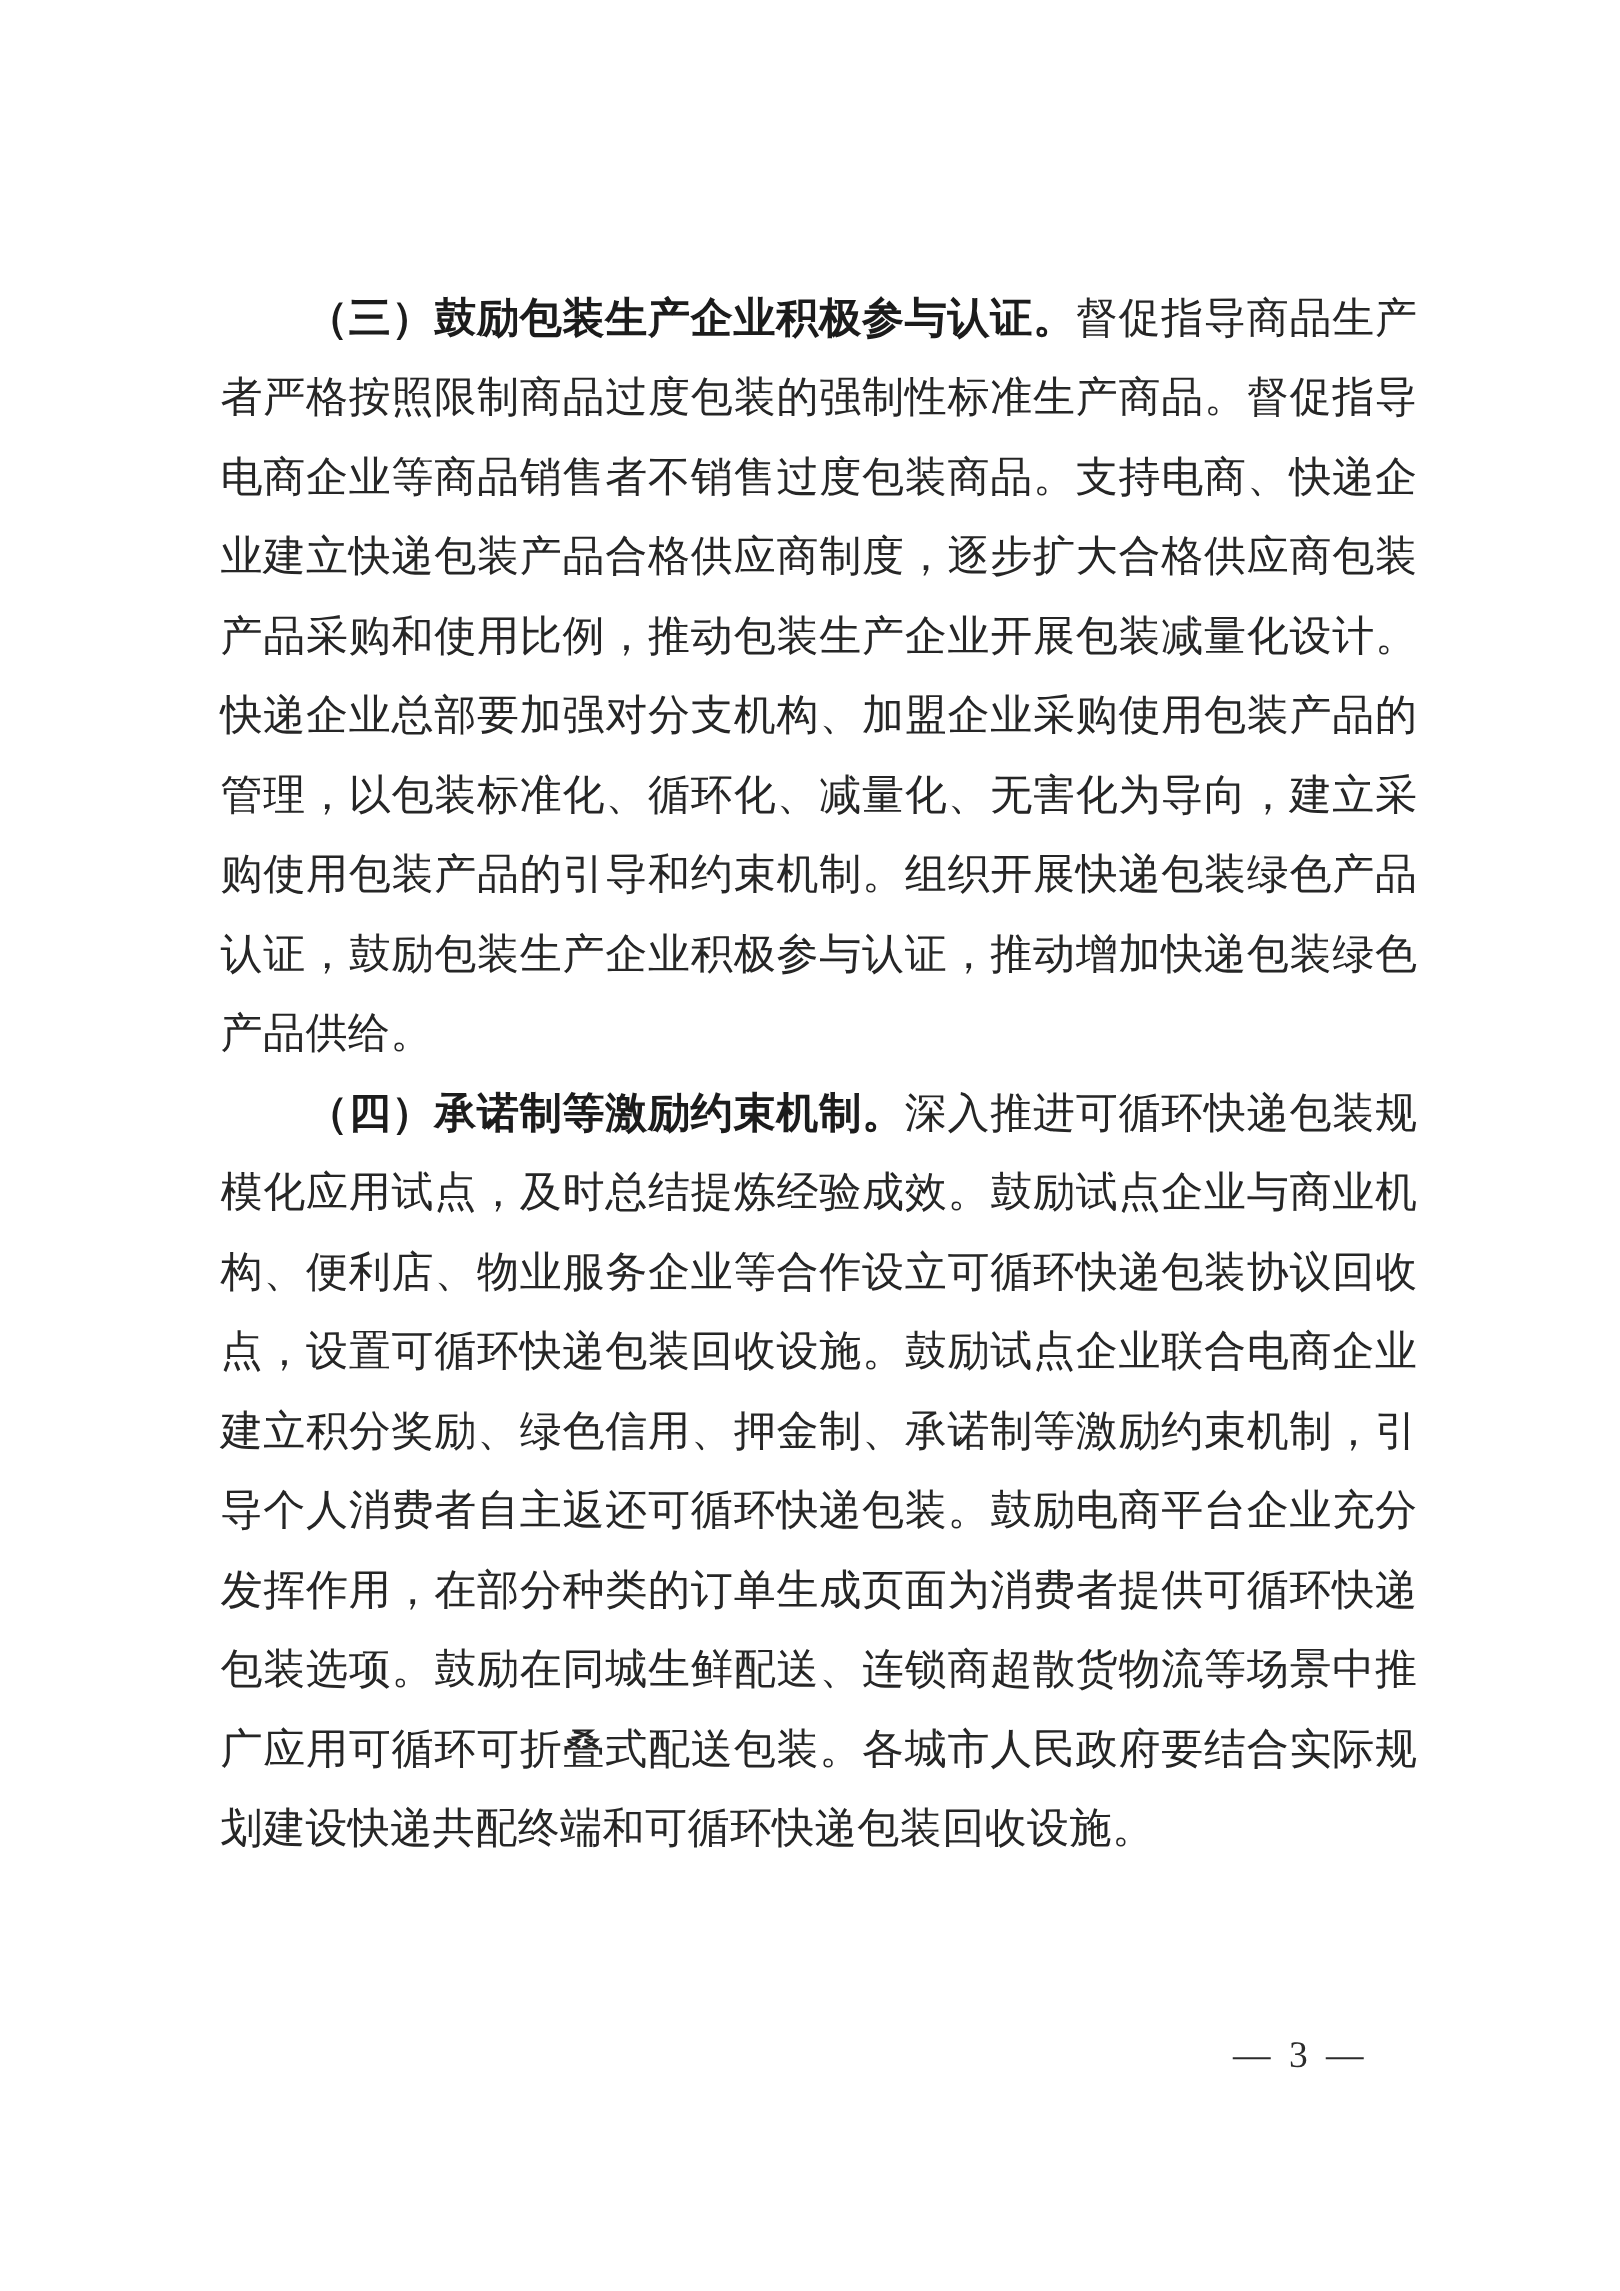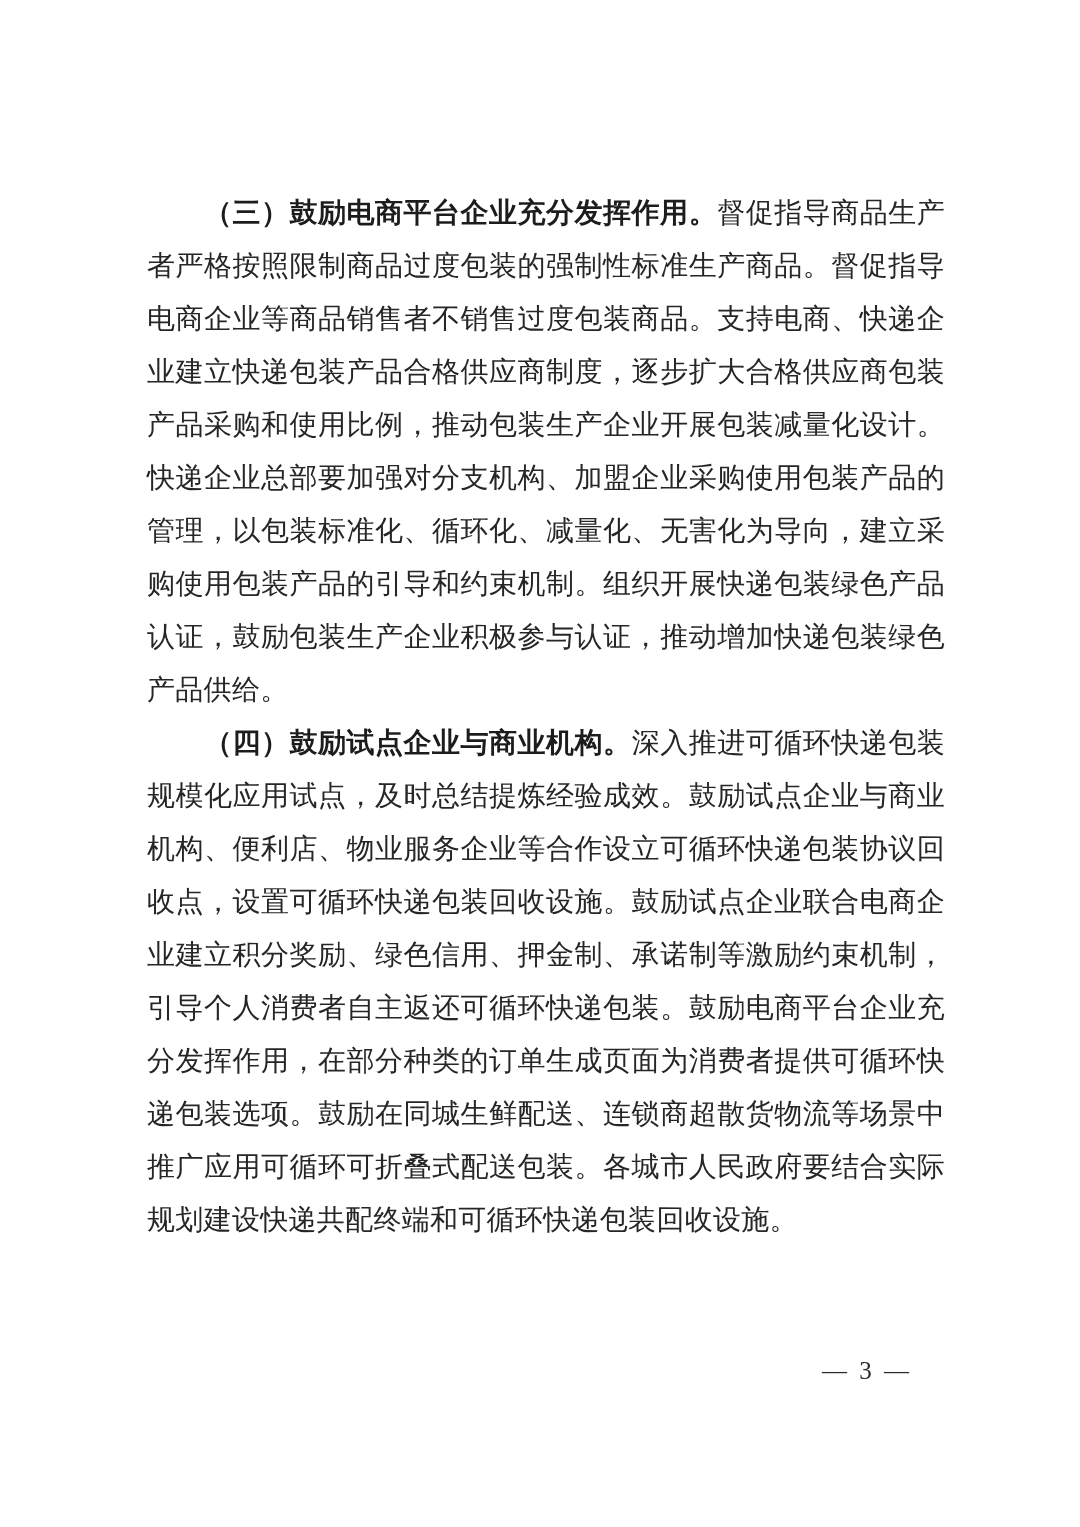--- a/index.html
+++ b/index.html
@@ -51,21 +51,21 @@
     letter-spacing: 3px;
     white-space: nowrap;
   }
 </style>
 </head>
 <body>
 
 <div class="page">
   <div class="content">
 
-    <p class="para"><span class="heading">（三）鼓励电商平台企业充分发挥作用。</span><span>督促指导商品生产者严格按照限制商品过度包装的强制性标准生产商品。督促指导电商企业等商品销售者不销售过度包装商品。支持电商、快递企业建立快递包装产品合格供应商制度，逐步扩大合格供应商包装产品采购和使用比例，推动包装生产企业开展包装减量化设计。快递企业总部要加强对分支机构、加盟企业采购使用包装产品的管理，以包装标准化、循环化、减量化、无害化为导向，建立采购使用包装产品的引导和约束机制。组织开展快递包装绿色产品认证，鼓励包装生产企业积极参与认证，推动增加快递包装绿色产品供给。</span></p>
+    <p class="para"><span class="heading">（三）鼓励包装生产企业积极参与认证。</span><span>督促指导商品生产者严格按照限制商品过度包装的强制性标准生产商品。督促指导电商企业等商品销售者不销售过度包装商品。支持电商、快递企业建立快递包装产品合格供应商制度，逐步扩大合格供应商包装产品采购和使用比例，推动包装生产企业开展包装减量化设计。快递企业总部要加强对分支机构、加盟企业采购使用包装产品的管理，以包装标准化、循环化、减量化、无害化为导向，建立采购使用包装产品的引导和约束机制。组织开展快递包装绿色产品认证，鼓励包装生产企业积极参与认证，推动增加快递包装绿色产品供给。</span></p>
 
-    <p class="para"><span class="heading">（四）鼓励试点企业与商业机构。</span><span>深入推进可循环快递包装规模化应用试点，及时总结提炼经验成效。鼓励试点企业与商业机构、便利店、物业服务企业等合作设立可循环快递包装协议回收点，设置可循环快递包装回收设施。鼓励试点企业联合电商企业建立积分奖励、绿色信用、押金制、承诺制等激励约束机制，引导个人消费者自主返还可循环快递包装。鼓励电商平台企业充分发挥作用，在部分种类的订单生成页面为消费者提供可循环快递包装选项。鼓励在同城生鲜配送、连锁商超散货物流等场景中推广应用可循环可折叠式配送包装。各城市人民政府要结合实际规划建设快递共配终端和可循环快递包装回收设施。</span></p>
+    <p class="para"><span class="heading">（四）承诺制等激励约束机制。</span><span>深入推进可循环快递包装规模化应用试点，及时总结提炼经验成效。鼓励试点企业与商业机构、便利店、物业服务企业等合作设立可循环快递包装协议回收点，设置可循环快递包装回收设施。鼓励试点企业联合电商企业建立积分奖励、绿色信用、押金制、承诺制等激励约束机制，引导个人消费者自主返还可循环快递包装。鼓励电商平台企业充分发挥作用，在部分种类的订单生成页面为消费者提供可循环快递包装选项。鼓励在同城生鲜配送、连锁商超散货物流等场景中推广应用可循环可折叠式配送包装。各城市人民政府要结合实际规划建设快递共配终端和可循环快递包装回收设施。</span></p>
 
 
   </div>
 
   <div class="page-number">— 3 —</div>
 </div>
 
 </body></html>

